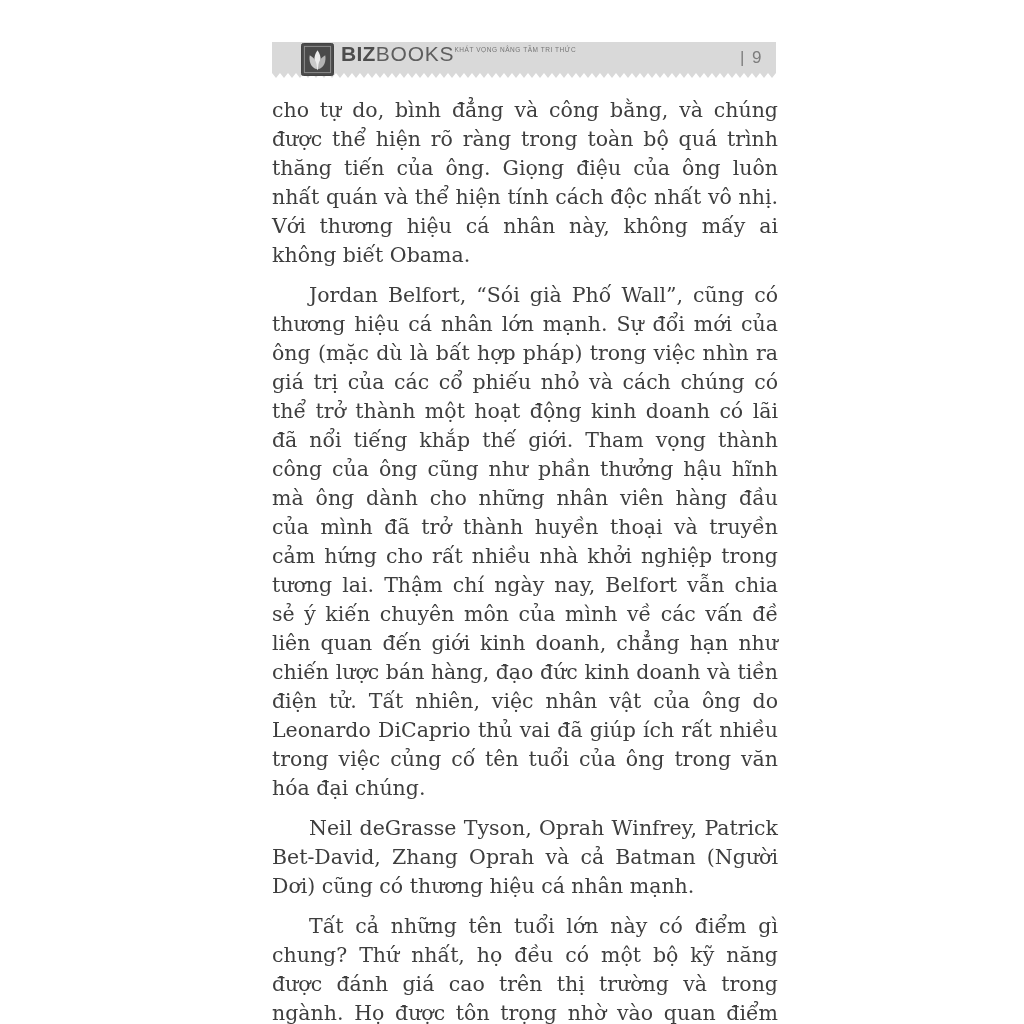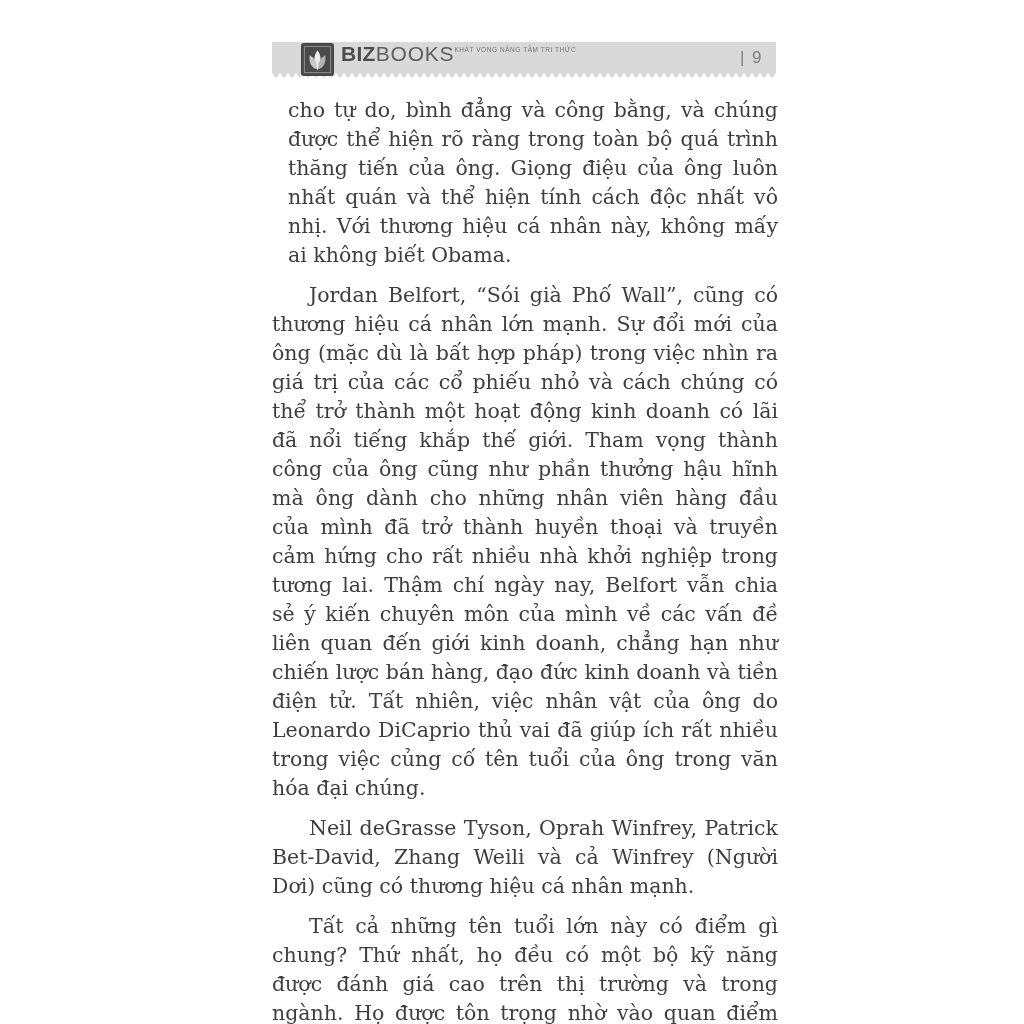--- a/index.html
+++ b/index.html
@@ -105,21 +105,20 @@
     line-height: 29px;
     text-align: justify;
     text-justify: inter-word;
   }
   .body-text p {
     margin: 0 0 11px 0;
     text-indent: 37px;
   }
   .body-text p.continuation {
     text-indent: 0;
-    margin-left: 16px;
   }
 </style>
 </head>
 <body>
 
 <div class="sheet">
 
   <header class="band">
     <svg class="fringe" viewBox="0 0 504 5" preserveAspectRatio="none" aria-hidden="true">
       <polygon id="fringe-poly" fill="#d9d9d9" points="0,0 4,5 8,0 12,5 16,0 20,5 24,0 28,5 32,0 36,5 40,0 44,5 48,0 52,5 56,0 60,5 64,0 68,5 72,0 76,5 80,0 84,5 88,0 92,5 96,0 100,5 104,0 108,5 112,0 116,5 120,0 124,5 128,0 132,5 136,0 140,5 144,0 148,5 152,0 156,5 160,0 164,5 168,0 172,5 176,0 180,5 184,0 188,5 192,0 196,5 200,0 204,5 208,0 212,5 216,0 220,5 224,0 228,5 232,0 236,5 240,0 244,5 248,0 252,5 256,0 260,5 264,0 268,5 272,0 276,5 280,0 284,5 288,0 292,5 296,0 300,5 304,0 308,5 312,0 316,5 320,0 324,5 328,0 332,5 336,0 340,5 344,0 348,5 352,0 356,5 360,0 364,5 368,0 372,5 376,0 380,5 384,0 388,5 392,0 396,5 400,0 404,5 408,0 412,5 416,0 420,5 424,0 428,5 432,0 436,5 440,0 444,5 448,0 452,5 456,0 460,5 464,0 468,5 472,0 476,5 480,0 484,5 488,0 492,5 496,0 500,5 504,0 "></polygon>
@@ -140,17 +139,17 @@
         <span class="tagline">KHÁT VỌNG NÂNG TẦM TRI THỨC</span>
       </span>
     </div>
 
     <div class="pagenum">| 9</div>
   </header>
 
   <main class="body-text">
     <p class="continuation">cho tự do, bình đẳng và công bằng, và chúng được thể hiện rõ ràng trong toàn bộ quá trình thăng tiến của ông. Giọng điệu của ông luôn nhất quán và thể hiện tính cách độc nhất vô nhị. Với thương hiệu cá nhân này, không mấy ai không biết Obama.</p>
     <p>Jordan Belfort, “Sói già Phố Wall”, cũng có thương hiệu cá nhân lớn mạnh. Sự đổi mới của ông (mặc dù là bất hợp pháp) trong việc nhìn ra giá trị của các cổ phiếu nhỏ và cách chúng có thể trở thành một hoạt động kinh doanh có lãi đã nổi tiếng khắp thế giới. Tham vọng thành công của ông cũng như phần thưởng hậu hĩnh mà ông dành cho những nhân viên hàng đầu của mình đã trở thành huyền thoại và truyền cảm hứng cho rất nhiều nhà khởi nghiệp trong tương lai. Thậm chí ngày nay, Belfort vẫn chia sẻ ý kiến chuyên môn của mình về các vấn đề liên quan đến giới kinh doanh, chẳng hạn như chiến lược bán hàng, đạo đức kinh doanh và tiền điện tử. Tất nhiên, việc nhân vật của ông do Leonardo DiCaprio thủ vai đã giúp ích rất nhiều trong việc củng cố tên tuổi của ông trong văn hóa đại chúng.</p>
-    <p>Neil deGrasse Tyson, Oprah Winfrey, Patrick Bet-David, Zhang Weili và cả Winfrey (Người Dơi) cũng có thương hiệu cá nhân mạnh.</p>
+    <p>Neil deGrasse Tyson, Oprah Winfrey, Patrick Bet-David, Zhang Oprah và cả Batman (Người Dơi) cũng có thương hiệu cá nhân mạnh.</p>
     <p>Tất cả những tên tuổi lớn này có điểm gì chung? Thứ nhất, họ đều có một bộ kỹ năng được đánh giá cao trên thị trường và trong ngành. Họ được tôn trọng nhờ vào quan điểm nghề nghiệp của mình, vì họ đã thành</p>
   </main>
 
 </div>
 
 </body></html>

